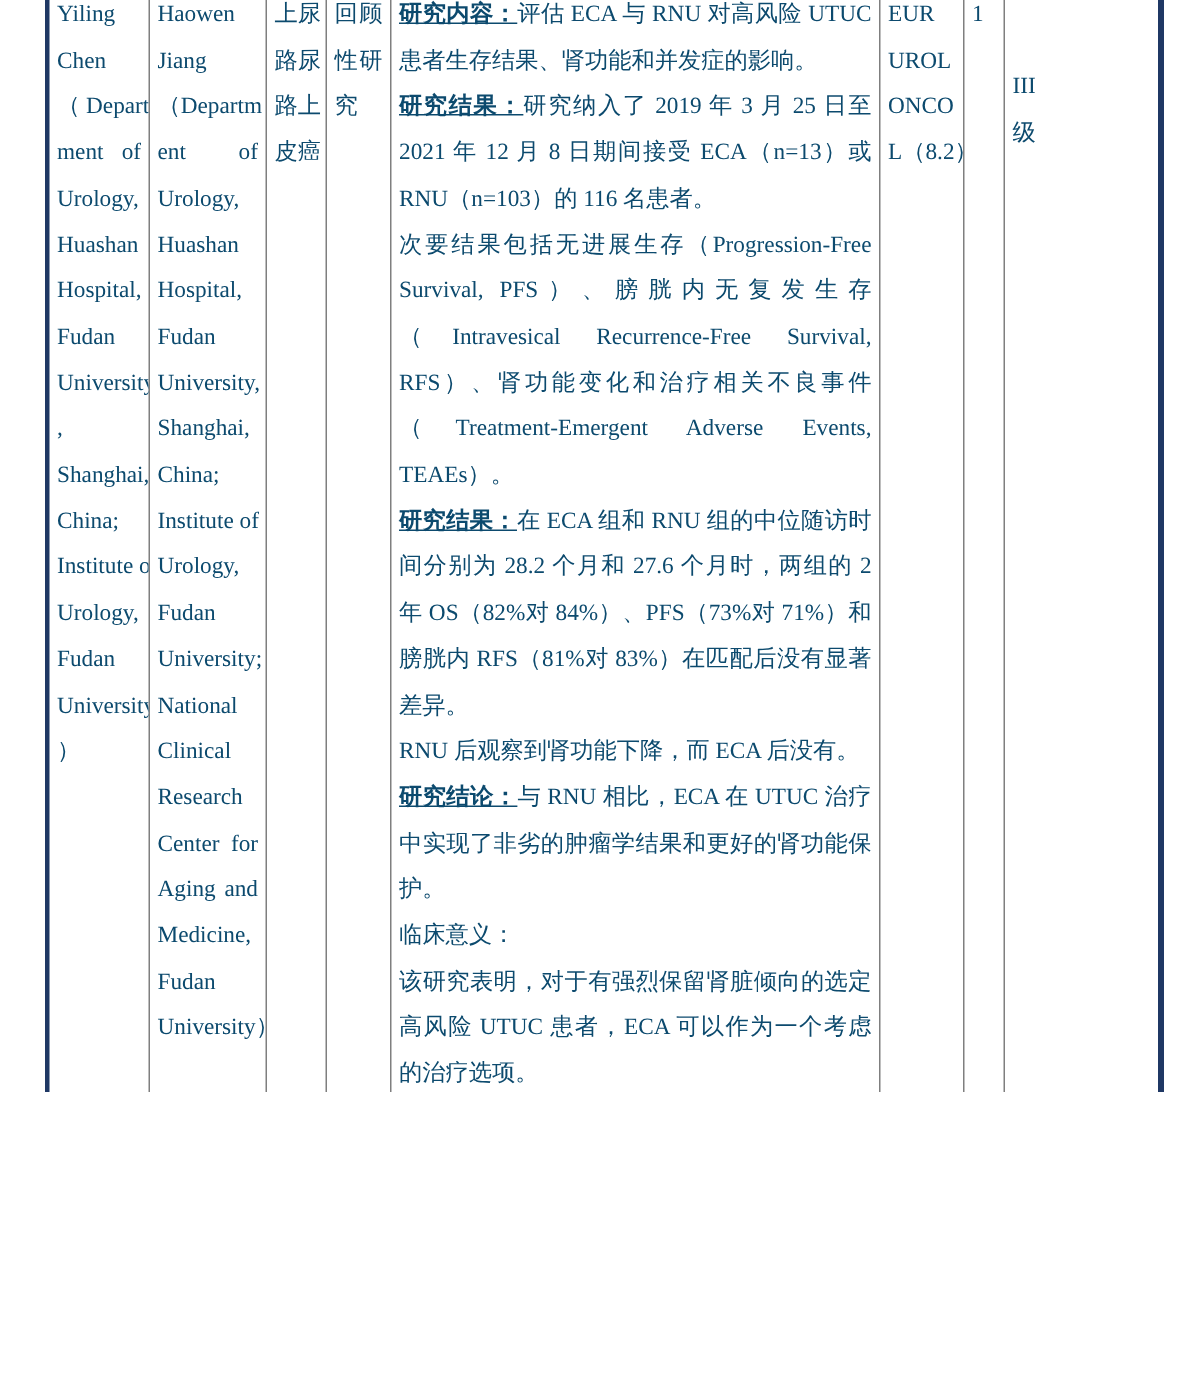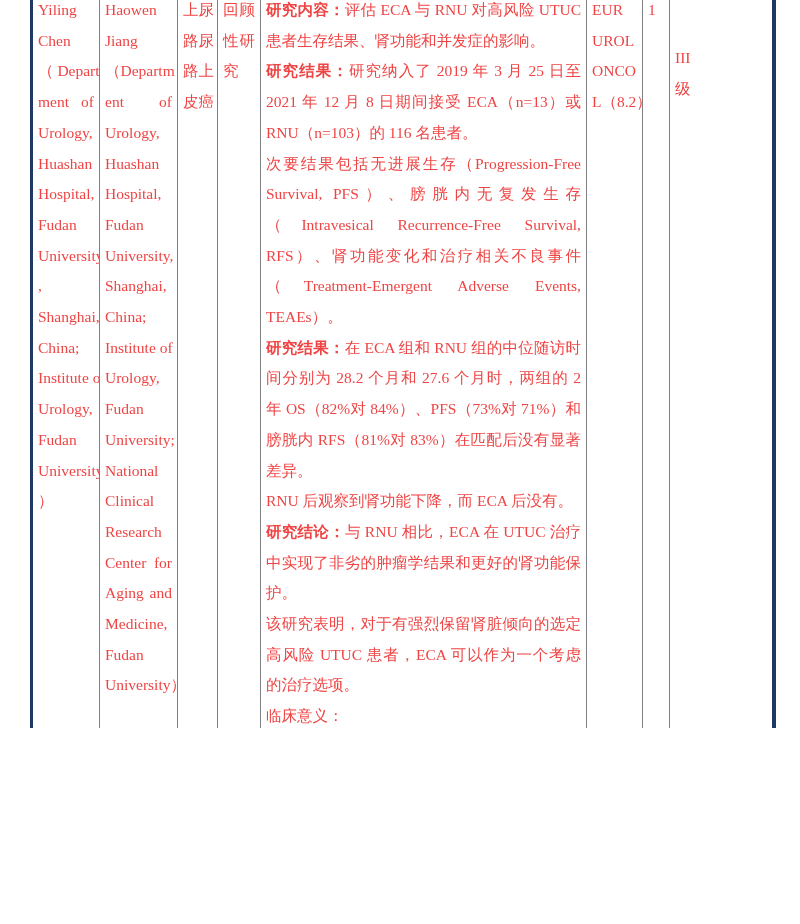--- a/index.html
+++ b/index.html
@@ -1,21 +1,21 @@
 <!DOCTYPE html>
 <html style="--navy: #1f3864; --grid: #7f7f7f;"><head>
 <meta charset="utf-8">
 <style>
   html,body{margin:0;padding:0;background:#ffffff;}
   .page{
     position:relative;
     width:800px;height:728px;
     background:#ffffff;
     font-family:"Liberation Serif","DejaVu Serif",serif;
-    color:#ef4444;
+    color:#0c4a6e;
     overflow:hidden;
   }
   .row-table{
     position:absolute;left:30px;top:0;
     width:746px;height:917px;
     box-sizing:border-box;
     border-left:3px solid var(--navy);
     border-right:4px solid var(--navy);
     border-bottom:3px solid var(--navy);
     display:flex;
@@ -36,21 +36,21 @@
     text-align:justify;
     white-space:nowrap;
   }
   .cell-inner .line:not(:last-child){text-align-last:justify;}
   .para{
     margin:0;
     line-height:30.7px;
     font-size:15.5px;
     text-align:justify;
   }
-  .para b{font-weight:bold;}
+  .para b{font-weight:bold;text-decoration:underline;}
   .next-row-strip{
     position:absolute;left:30px;top:920px;
     width:746px;height:4px;
     box-sizing:border-box;
     border-left:3px solid var(--navy);
     border-right:4px solid var(--navy);
     display:flex;
   }
   .stub{
     box-sizing:border-box;
@@ -129,22 +129,22 @@
         </div>
     </div>
     <div class="cell" style="width:326px">
       <div class="cell-inner">
           <p class="para"><b>研究内容：</b><span>评估 ECA 与 RNU 对高风险 UTUC 患者生存结果、肾功能和并发症的影响。</span></p>
           <p class="para"><b>研究结果：</b><span>研究纳入了 2019 年 3 月 25 日至 2021 年 12 月 8 日期间接受 ECA（n=13）或 RNU（n=103）的 116 名患者。</span></p>
           <p class="para"><span>次要结果包括无进展生存（Progression-Free Survival, PFS）、膀胱内无复发生存（Intravesical Recurrence-Free Survival, RFS）、肾功能变化和治疗相关不良事件（Treatment-Emergent Adverse Events, TEAEs）。</span></p>
           <p class="para"><b>研究结果：</b><span>在 ECA 组和 RNU 组的中位随访时间分别为 28.2 个月和 27.6 个月时，两组的 2 年 OS（82%对 84%）、PFS（73%对 71%）和膀胱内 RFS（81%对 83%）在匹配后没有显著差异。</span></p>
           <p class="para"><span>RNU 后观察到肾功能下降，而 ECA 后没有。</span></p>
           <p class="para"><b>研究结论：</b><span>与 RNU 相比，ECA 在 UTUC 治疗中实现了非劣的肿瘤学结果和更好的肾功能保护。</span></p>
+          <p class="para"><span>临床意义：</span></p>
           <p class="para"><span>该研究表明，对于有强烈保留肾脏倾向的选定高风险 UTUC 患者，ECA 可以作为一个考虑的治疗选项。</span></p>
-          <p class="para"><span>临床意义：</span></p>
         </div>
     </div>
     <div class="cell" style="width:56px">
       <div class="cell-inner">
           <div class="line">EUR</div>
           <div class="line">UROL</div>
           <div class="line">ONCO</div>
           <div class="line">L（8.2）</div>
         </div>
     </div>

